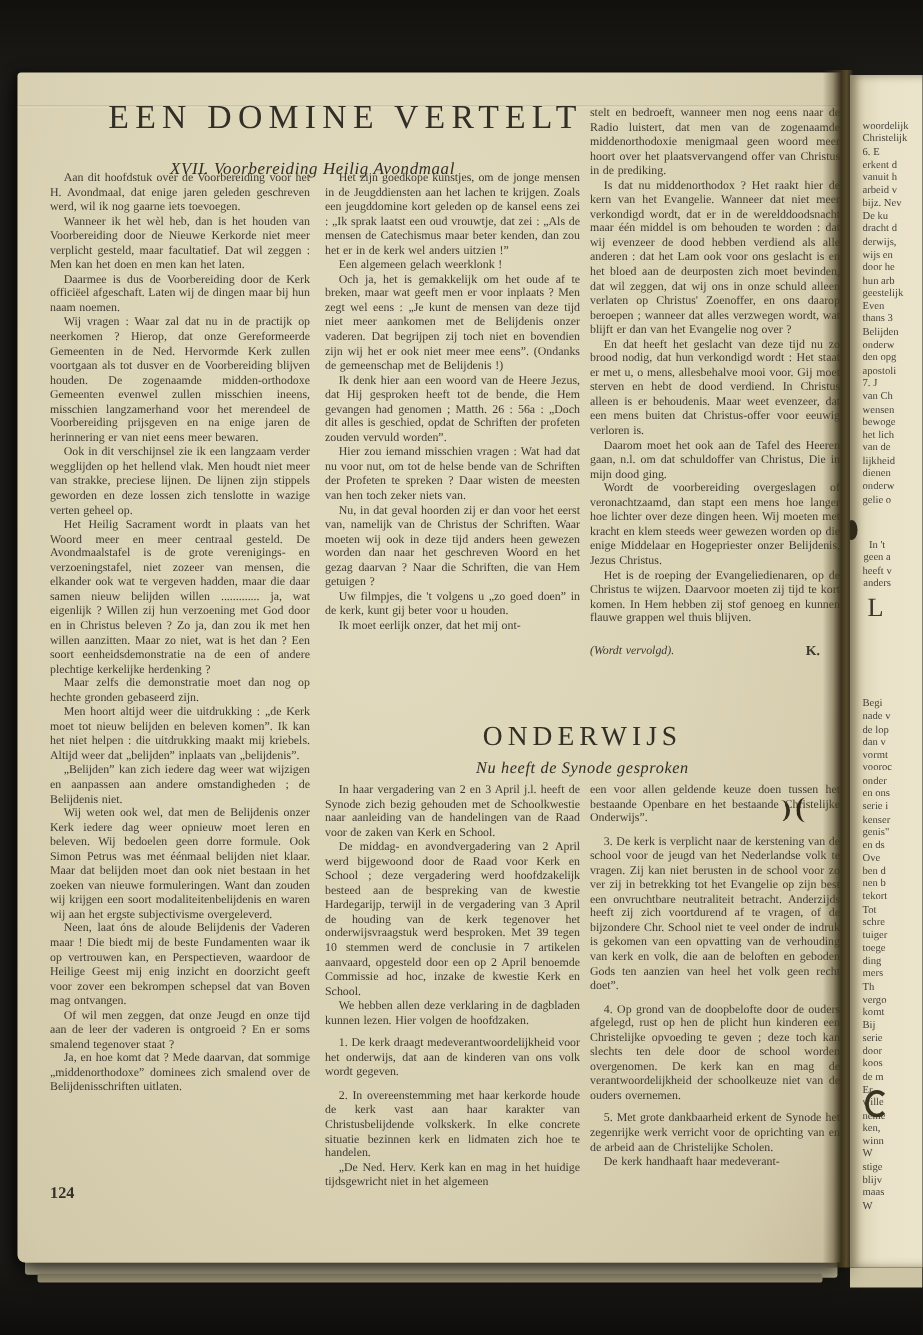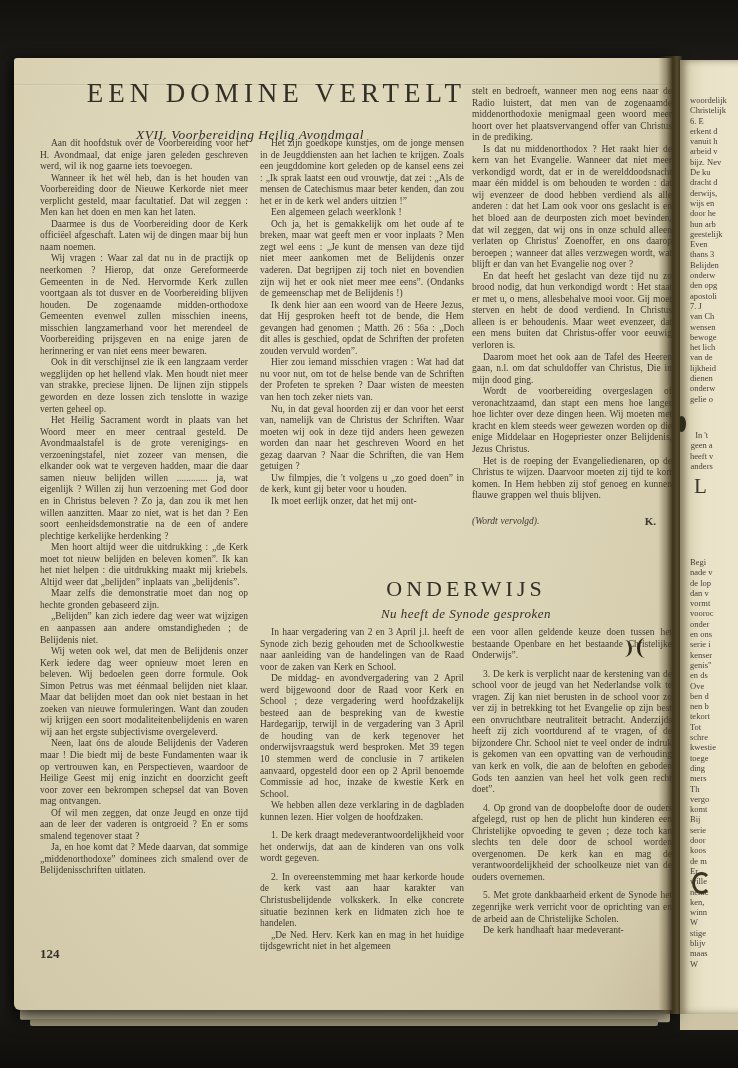--- a/index.html
+++ b/index.html
@@ -68,22 +68,22 @@
       <div class="a1-sub">XVII. Voorbereiding Heilig Avondmaal</div>
     </div>
 
     <div class="col" id="a1c1">
         <p>Aan dit hoofdstuk over de Voorbereiding voor het H. Avondmaal, dat enige jaren geleden geschreven werd, wil ik nog gaarne iets toevoegen.</p>
         <p>Wanneer ik het wèl heb, dan is het houden van Voorbereiding door de Nieuwe Kerkorde niet meer verplicht gesteld, maar facultatief. Dat wil zeggen : Men kan het doen en men kan het laten.</p>
         <p>Daarmee is dus de Voorbereiding door de Kerk officiëel afgeschaft. Laten wij de dingen maar bij hun naam noemen.</p>
         <p>Wij vragen : Waar zal dat nu in de practijk op neerkomen ? Hierop, dat onze Gereformeerde Gemeenten in de Ned. Hervormde Kerk zullen voortgaan als tot dusver en de Voorbereiding blijven houden. De zogenaamde midden-orthodoxe Gemeenten evenwel zullen misschien ineens, misschien langzamerhand voor het merendeel de Voorbereiding prijsgeven en na enige jaren de herinnering er van niet eens meer bewaren.</p>
         <p>Ook in dit verschijnsel zie ik een langzaam verder wegglijden op het hellend vlak. Men houdt niet meer van strakke, preciese lijnen. De lijnen zijn stippels geworden en deze lossen zich tenslotte in wazige verten geheel op.</p>
         <p>Het Heilig Sacrament wordt in plaats van het Woord meer en meer centraal gesteld. De Avondmaalstafel is de grote verenigings- en verzoeningstafel, niet zozeer van mensen, die elkander ook wat te vergeven hadden, maar die daar samen nieuw belijden willen ............. ja, wat eigenlijk ? Willen zij hun verzoening met God door en in Christus beleven ? Zo ja, dan zou ik met hen willen aanzitten. Maar zo niet, wat is het dan ? Een soort eenheidsdemonstratie na de een of andere plechtige kerkelijke herdenking ?</p>
+        <p>Maar zelfs die demonstratie moet dan nog op hechte gronden gebaseerd zijn.</p>
         <p>Men hoort altijd weer die uitdrukking : „de Kerk moet tot nieuw belijden en beleven komen”. Ik kan het niet helpen : die uitdrukking maakt mij kriebels. Altijd weer dat „belijden” inplaats van „belijdenis”.</p>
-        <p>Maar zelfs die demonstratie moet dan nog op hechte gronden gebaseerd zijn.</p>
         <p>„Belijden” kan zich iedere dag weer wat wijzigen en aanpassen aan andere omstandigheden ; de Belijdenis niet.</p>
         <p>Wij weten ook wel, dat men de Belijdenis onzer Kerk iedere dag weer opnieuw moet leren en beleven. Wij bedoelen geen dorre formule. Ook Simon Petrus was met éénmaal belijden niet klaar. Maar dat belijden moet dan ook niet bestaan in het zoeken van nieuwe formuleringen. Want dan zouden wij krijgen een soort modaliteitenbelijdenis en waren wij aan het ergste subjectivisme overgeleverd.</p>
         <p>Neen, laat óns de aloude Belijdenis der Vaderen maar ! Die biedt mij de beste Fundamenten waar ik op vertrouwen kan, en Perspectieven, waardoor de Heilige Geest mij enig inzicht en doorzicht geeft voor zover een bekrompen schepsel dat van Boven mag ontvangen.</p>
         <p>Of wil men zeggen, dat onze Jeugd en onze tijd aan de leer der vaderen is ontgroeid ? En er soms smalend tegenover staat ?</p>
         <p>Ja, en hoe komt dat ? Mede daarvan, dat sommige „middenorthodoxe” dominees zich smalend over de Belijdenisschriften uitlaten.</p>
       </div>
 
     <div class="col" id="a1c2">
         <p>Het zijn goedkope kunstjes, om de jonge mensen in de Jeugddiensten aan het lachen te krijgen. Zoals een jeugddomine kort geleden op de kansel eens zei : „Ik sprak laatst een oud vrouwtje, dat zei : „Als de mensen de Catechismus maar beter kenden, dan zou het er in de kerk wel anders uitzien !”</p>
         <p>Een algemeen gelach weerklonk !</p>
@@ -194,21 +194,21 @@
         <div class="cont">serie i</div>
         <div class="cont">kenser</div>
         <div class="cont">genis"</div>
         <div class="cont">en ds</div>
         <div>Ove</div>
         <div class="cont">ben d</div>
         <div class="cont">nen b</div>
         <div class="cont">tekort</div>
         <div>Tot</div>
         <div class="cont">schre</div>
-        <div class="cont">kwestie</div>
+        <div class="cont">tuiger</div>
         <div class="cont">toege</div>
         <div class="cont">ding</div>
         <div class="cont">mers</div>
         <div>Th</div>
         <div class="cont">vergo</div>
         <div class="cont">komt</div>
         <div>Bij</div>
         <div class="cont">serie</div>
         <div class="cont">door</div>
         <div class="cont">koos</div>

